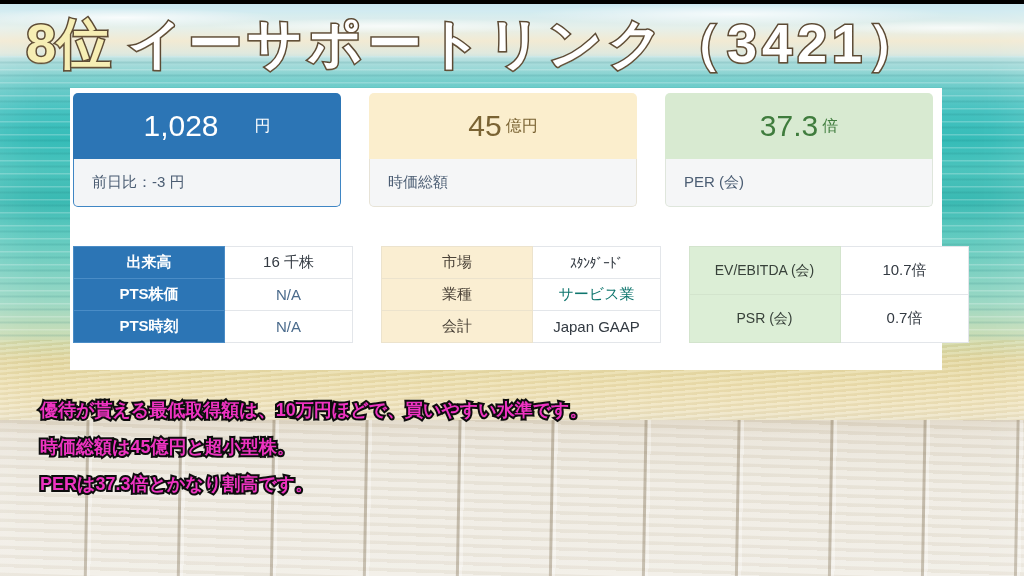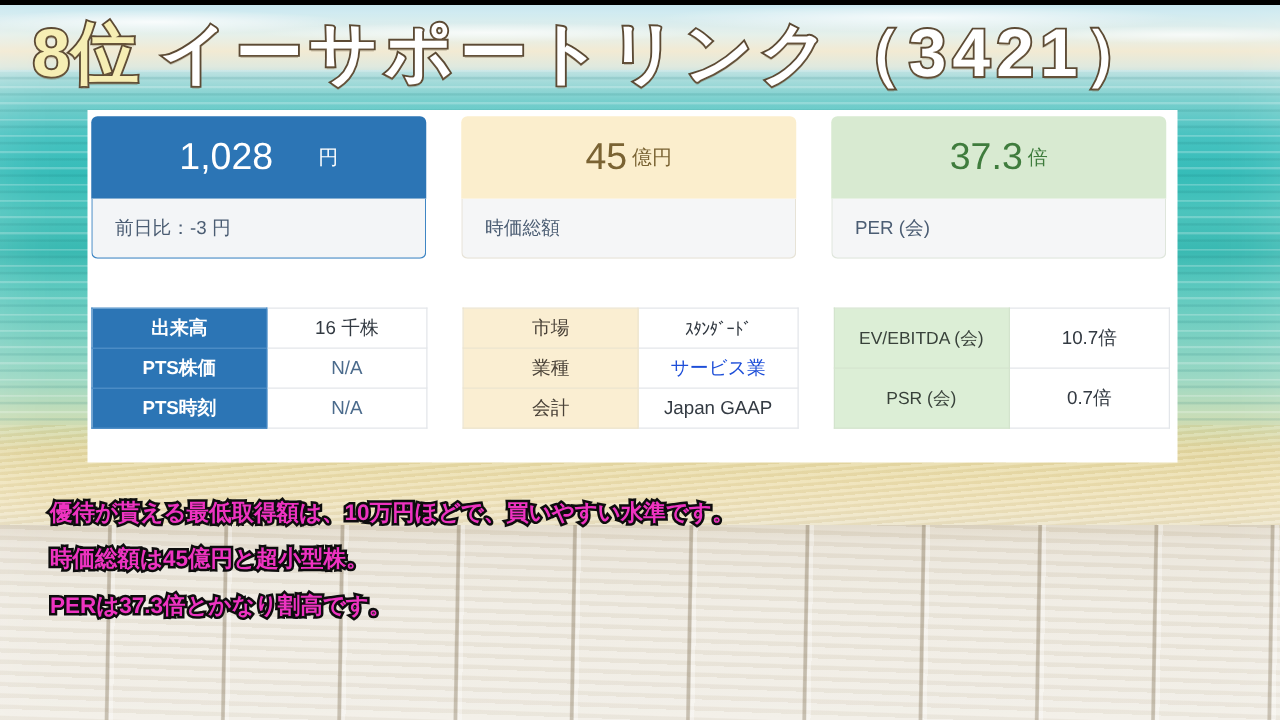--- a/index.html
+++ b/index.html
@@ -170,30 +170,30 @@
     table-layout: fixed;
   }
   .mini-table td {
     height: 32px;
     padding: 0 8px;
     text-align: center;
     vertical-align: middle;
     border: 1px solid #e3e6ea;
     box-sizing: border-box;
   }
-  .mini-table td.k { width: 140px; margin-top: 22px; }
+  .mini-table td.k { width: 151px; margin-top: 22px; }
   .mini-table td.v { width: 128px; background: #ffffff; color: #333a42; }
 
   .t-price td.k { background: #2c75b5; color: #ffffff; border-color: #4a8cc6; font-weight: 600; }
   .t-price td.v { color: #4b6b8c; border-color: #e3e6ea; }
   .t-price tr:first-child td.v { color: #333a42; }
 
   .t-market td.k { background: #faeed2; color: #4a4238; border-color: #ece3cd; }
   .t-market td.v { color: #333a42; }
-  .t-market td.v.link { color: #1d4ed8; }
+  .t-market td.v.link { color: #0f766e; }
   .t-market td.v.hw { font-size: 14px; letter-spacing: -.5px; }
 
   .t-ratio td.k { background: #dceed6; color: #38413a; border-color: #d3e4cd; font-size: 14px; padding-left: 7px; }
   .t-ratio td.v { color: #333a42; }
 
   
   .caption {
     position: absolute;
     left: 40px; top: 392px;
     z-index: 25;

